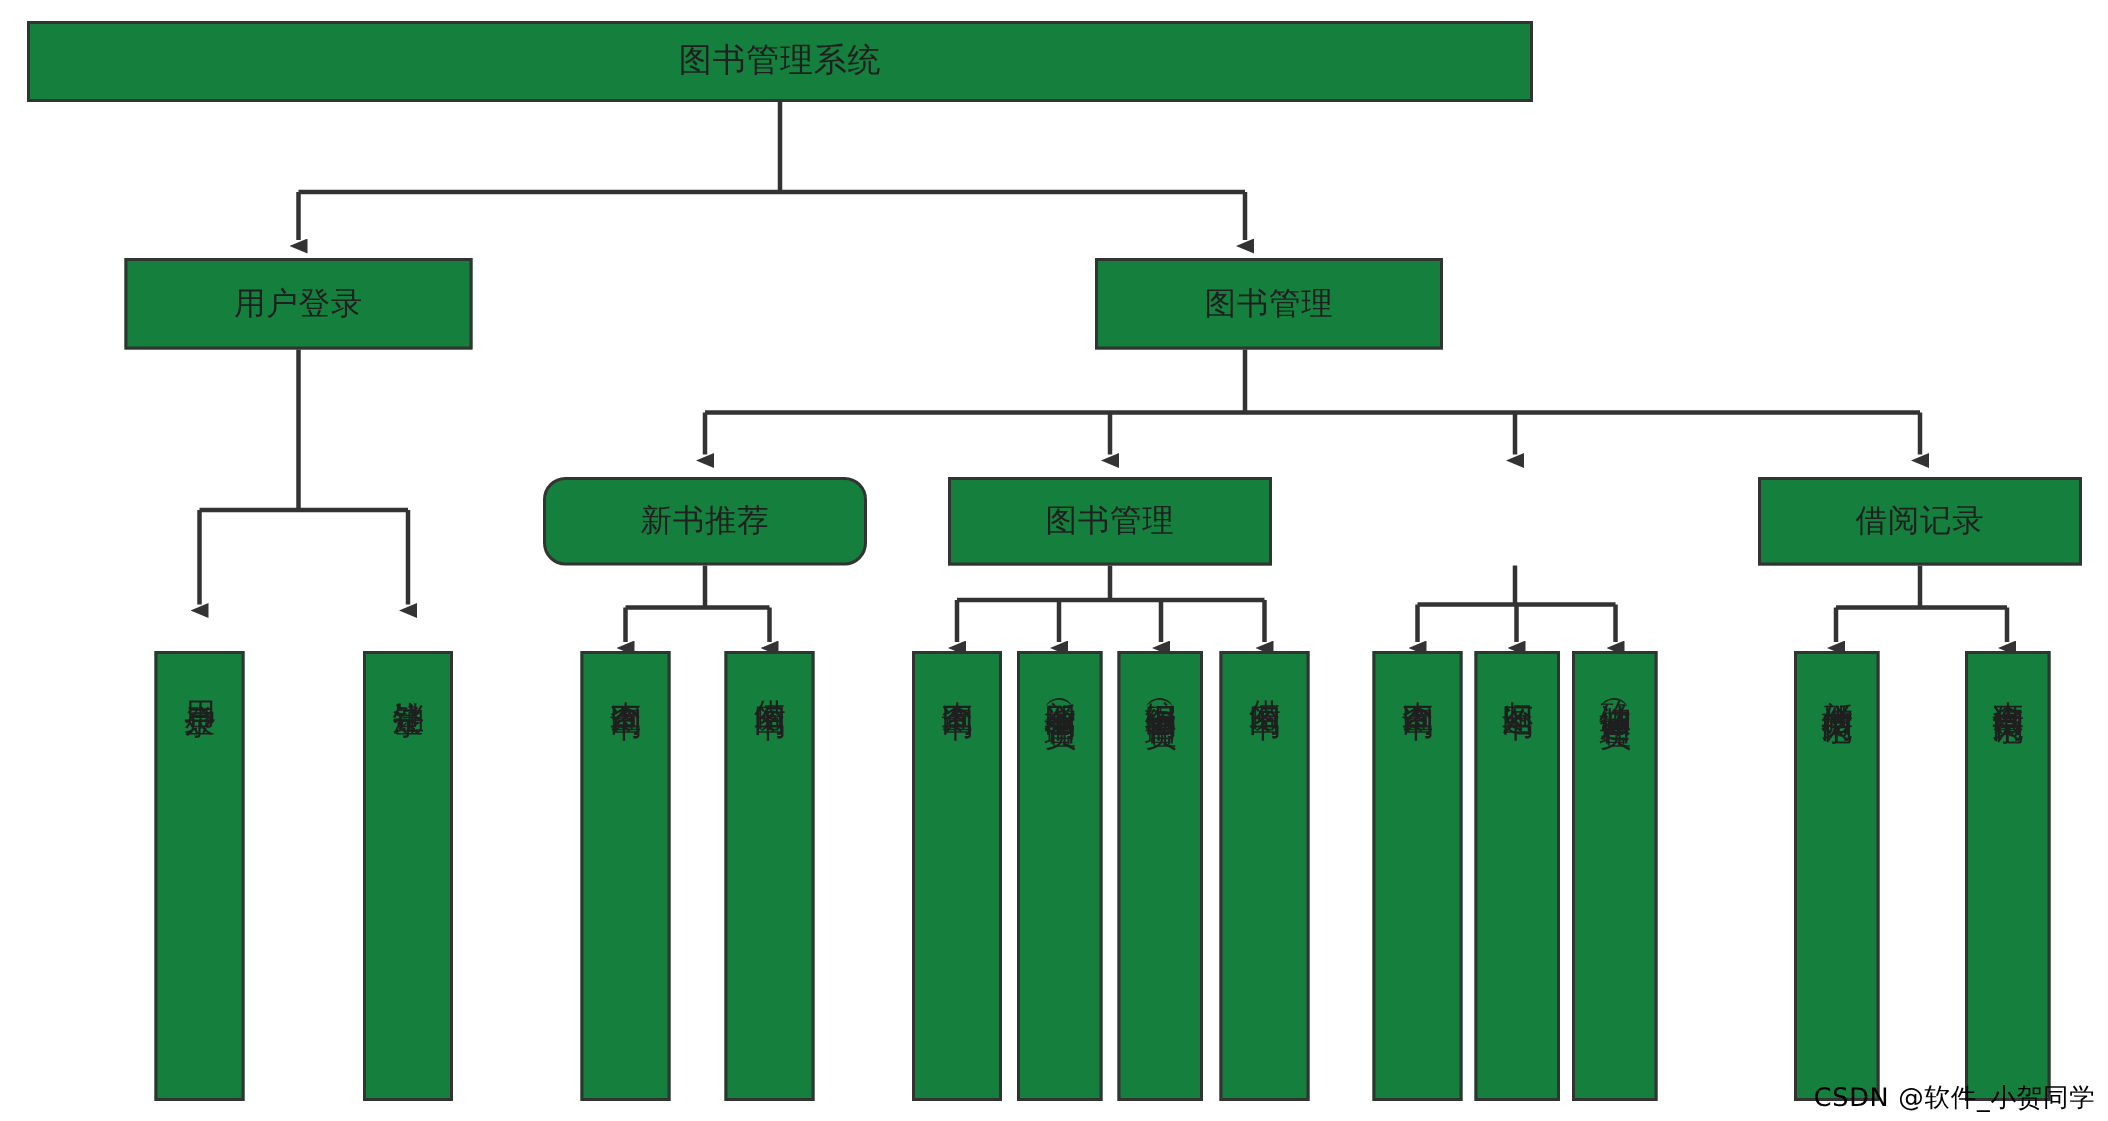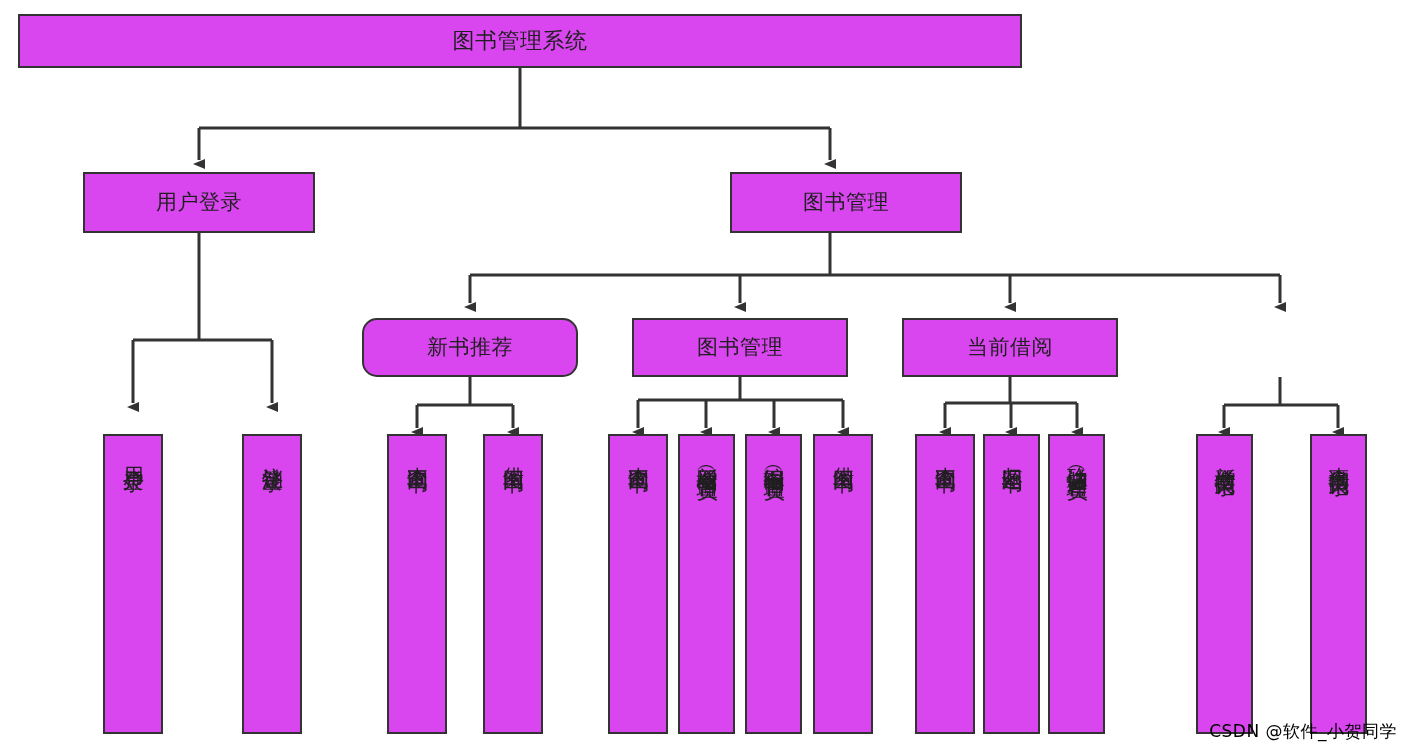--- a/index.html
+++ b/index.html
@@ -17,21 +17,21 @@
   }
   #edges{
     position:absolute;
     left:0; top:0;
     width:1405px; height:747px;
     pointer-events:none;
   }
   .node{
     position:absolute;
     box-sizing:border-box;
-    background:#d946ef;
+    background:#15803d;
     border:2.5px solid #333333;
     display:flex;
     align-items:center;
     justify-content:center;
     z-index:2;
   }
   .node .label{
     font-size:21px;
     line-height:1.25;
     letter-spacing:0.5px;
@@ -133,22 +133,22 @@
   <div class="node lvl1" style="left:713px; top:172px; width:232px; height:61px;margin-left:17px;">
     <span class="label">图书管理</span>
   </div>
 
   <div class="node lvl2" style="left:362px; top:318px; width:216px; height:59px;border-radius:15px;">
     <span class="label">新书推荐</span>
   </div>
   <div class="node lvl2" style="left:632px; top:318px; width:216px; height:59px;">
     <span class="label">图书管理</span>
   </div>
-  <div class="node lvl2" style="left:902px; top:318px; width:216px; height:59px;">
-    <span class="label">当前借阅</span>
+  <div class="node lvl2" style="left:1172px; top:318px; width:216px; height:59px;">
+    <span class="label">借阅记录</span>
   </div>
 
   <div class="node vertical" style="left:103px; top:434px; width:60px; height:300px;">
     <span class="label">用户登录</span>
   </div>
   <div class="node vertical" style="left:242px; top:434px; width:60px; height:300px;">
     <span class="label">注销登录</span>
   </div>
 
   <div class="node vertical" style="left:387px; top:434px; width:60px; height:300px;">

